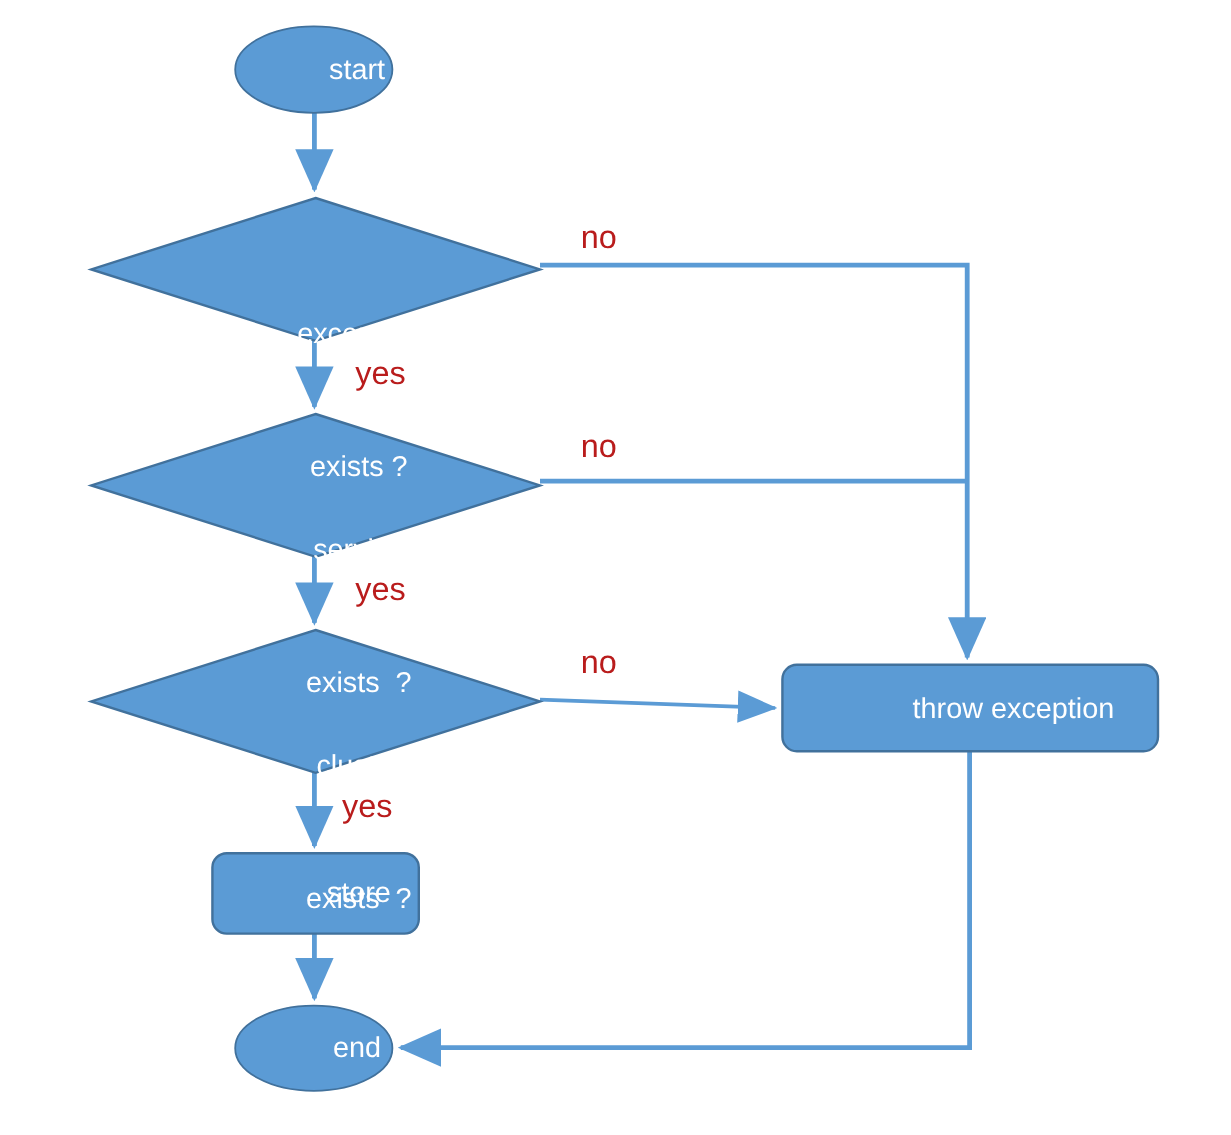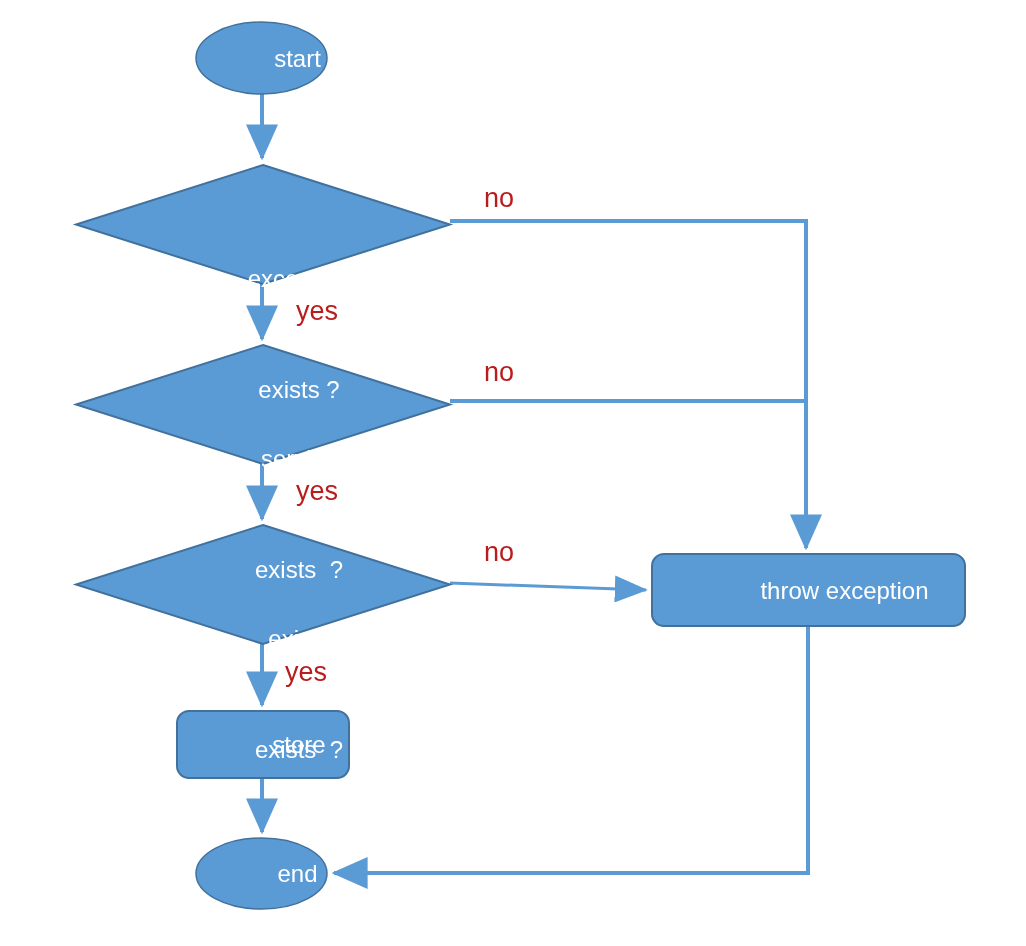--- a/index.html
+++ b/index.html
@@ -132,21 +132,21 @@
     <div>exception</div>
     <div>exists ?</div>
   </div>
 
   <div class="node-label" style="left:120px; top:366px; width:286px;">
     <div>service</div>
     <div>exists  ?</div>
   </div>
 
   <div class="node-label" style="left:120px; top:546px; width:286px;">
-    <div>exists</div>
+    <div>cluster</div>
     <div>exists  ?</div>
   </div>
 
   <div class="node-label" style="left:652px; top:572px; width:313px;">throw exception</div>
 
   <div class="node-label" style="left:177px; top:726px; width:172px;">store</div>
 
   <div class="node-label" style="left:196px; top:855px; width:131px;">end</div>
 
   <div class="edge-label" style="left:484px; top:183px;">no</div>

